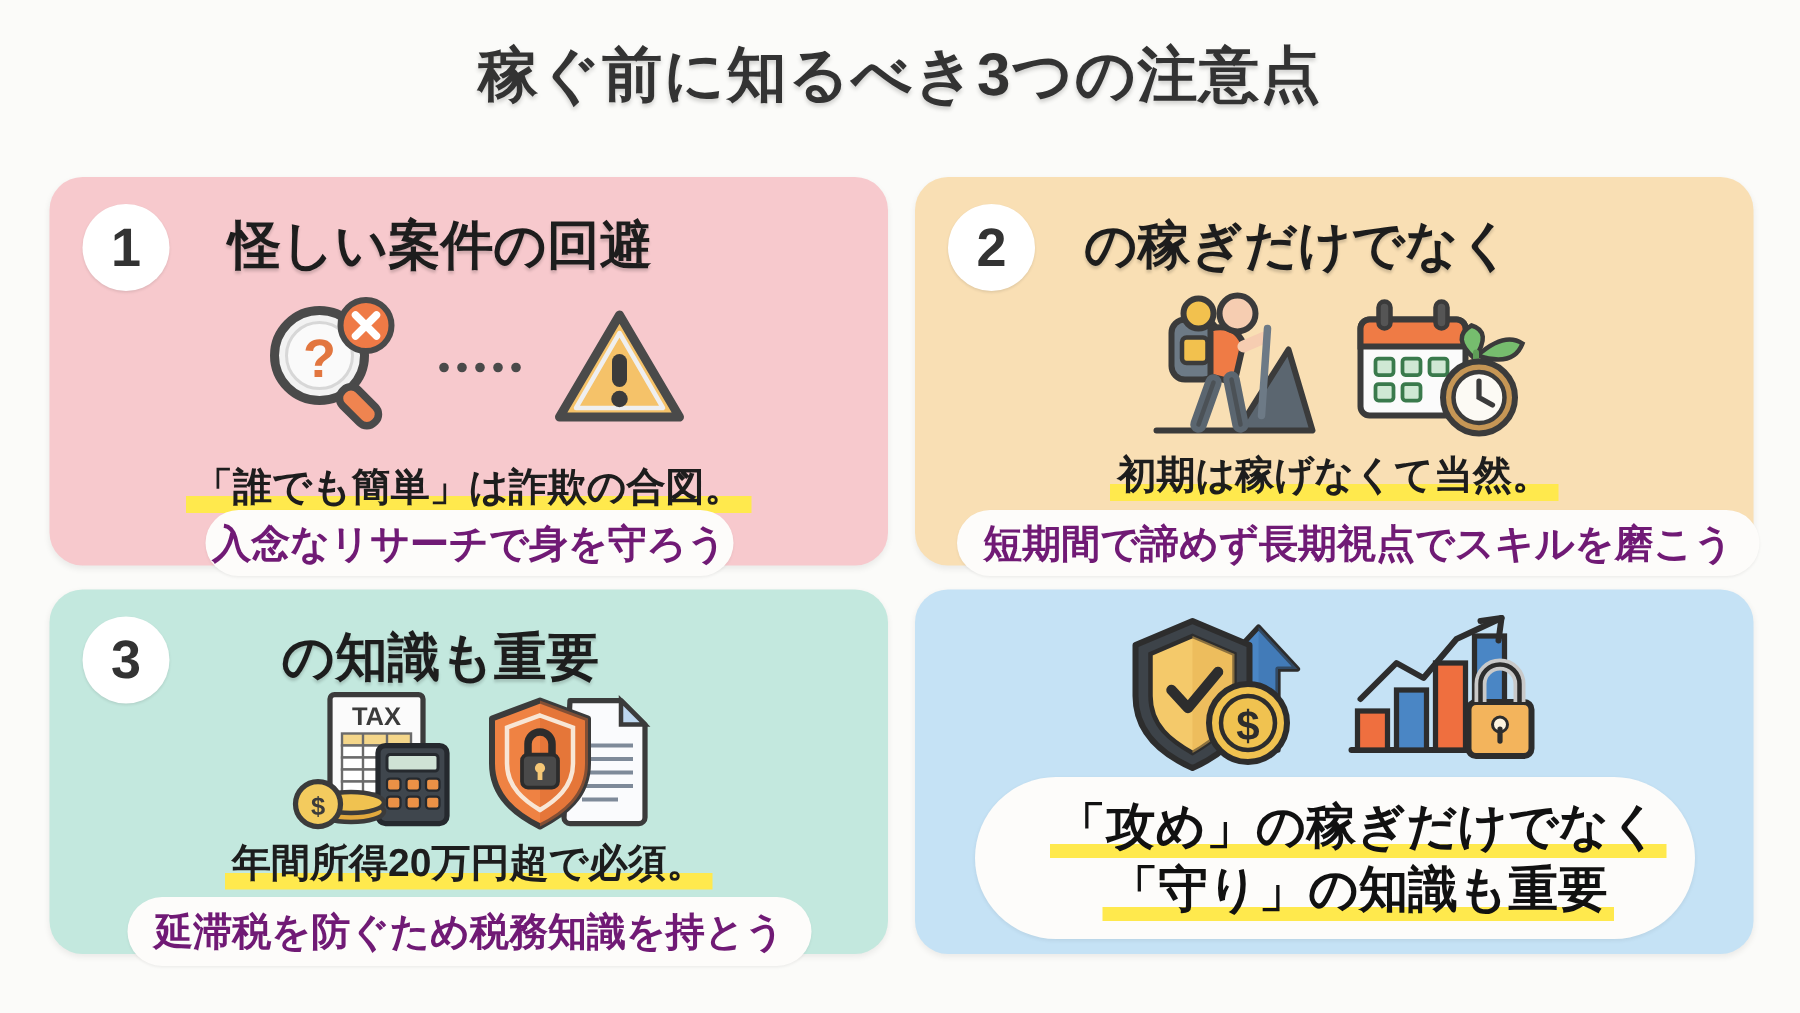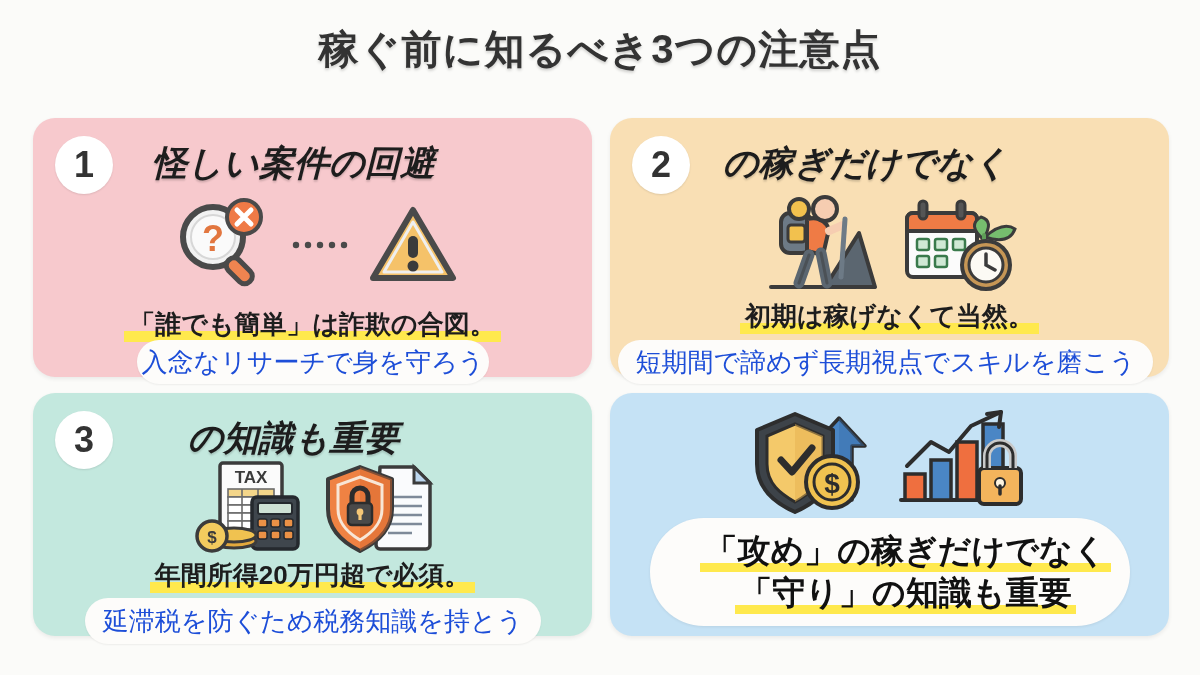--- a/index.html
+++ b/index.html
@@ -36,21 +36,20 @@
     font-size:36px;font-weight:bold;color:#333333;
     box-shadow:0 1px 2px rgba(0,0,0,.10);
   }
 
   .card-title{
     position:absolute;left:0;top:22px;width:485px;
     text-align:center;
     font-size:35px;font-weight:bold;color:#1d1d1d;
     text-shadow:0 2px 2px rgba(0,0,0,.16);
     white-space:nowrap;
-    font-style:italic;
   }
   #card1 .card-title,#card3 .card-title{padding-left:36px;box-sizing:border-box;}
   #card2 .card-title{padding-left:26px;box-sizing:border-box;}
 
   .art{position:absolute;left:0;width:559px;display:flex;align-items:center;justify-content:center;gap:14px;}
   #card1 .art{top:72px;height:110px;}
   #card2 .art{top:72px;height:110px;}
   #card3 .art{top:58px;height:110px;}
   #card4 .art{top:8px;height:125px;}
 
@@ -66,26 +65,26 @@
   .lead span{
     display:inline-block;padding:0 5px;
     background:linear-gradient(to top,#ffe94d 0,#ffe94d 11px,transparent 11px);
   }
 
   
   .pill{
     position:absolute;
     background:#fdfcfa;border-radius:26px;
     display:flex;align-items:center;justify-content:center;
-    font-size:26px;font-weight:normal;color:#1d4ed8;
+    font-size:26px;font-weight:bold;color:#701a75;
     white-space:nowrap;
     box-shadow:0 1px 2px rgba(0,0,0,.06);
   }
   #card1 .pill{left:104px;top:222px;width:352px;height:44px;}
-  #card2 .pill{left:8px; top:222px;width:535px;height:44px;}
+  #card2 .pill{left:28px; top:222px;width:535px;height:44px;}
   #card3 .pill{left:52px; top:205px;width:456px;height:46px;}
 
   
   .pill-big{
     position:absolute;left:40px;top:125px;width:480px;height:108px;
     background:#fdfcfa;border-radius:54px;
     display:flex;flex-direction:column;align-items:center;justify-content:center;
     box-shadow:0 1px 3px rgba(0,0,0,.07);
   }
   .pill-big .line{

